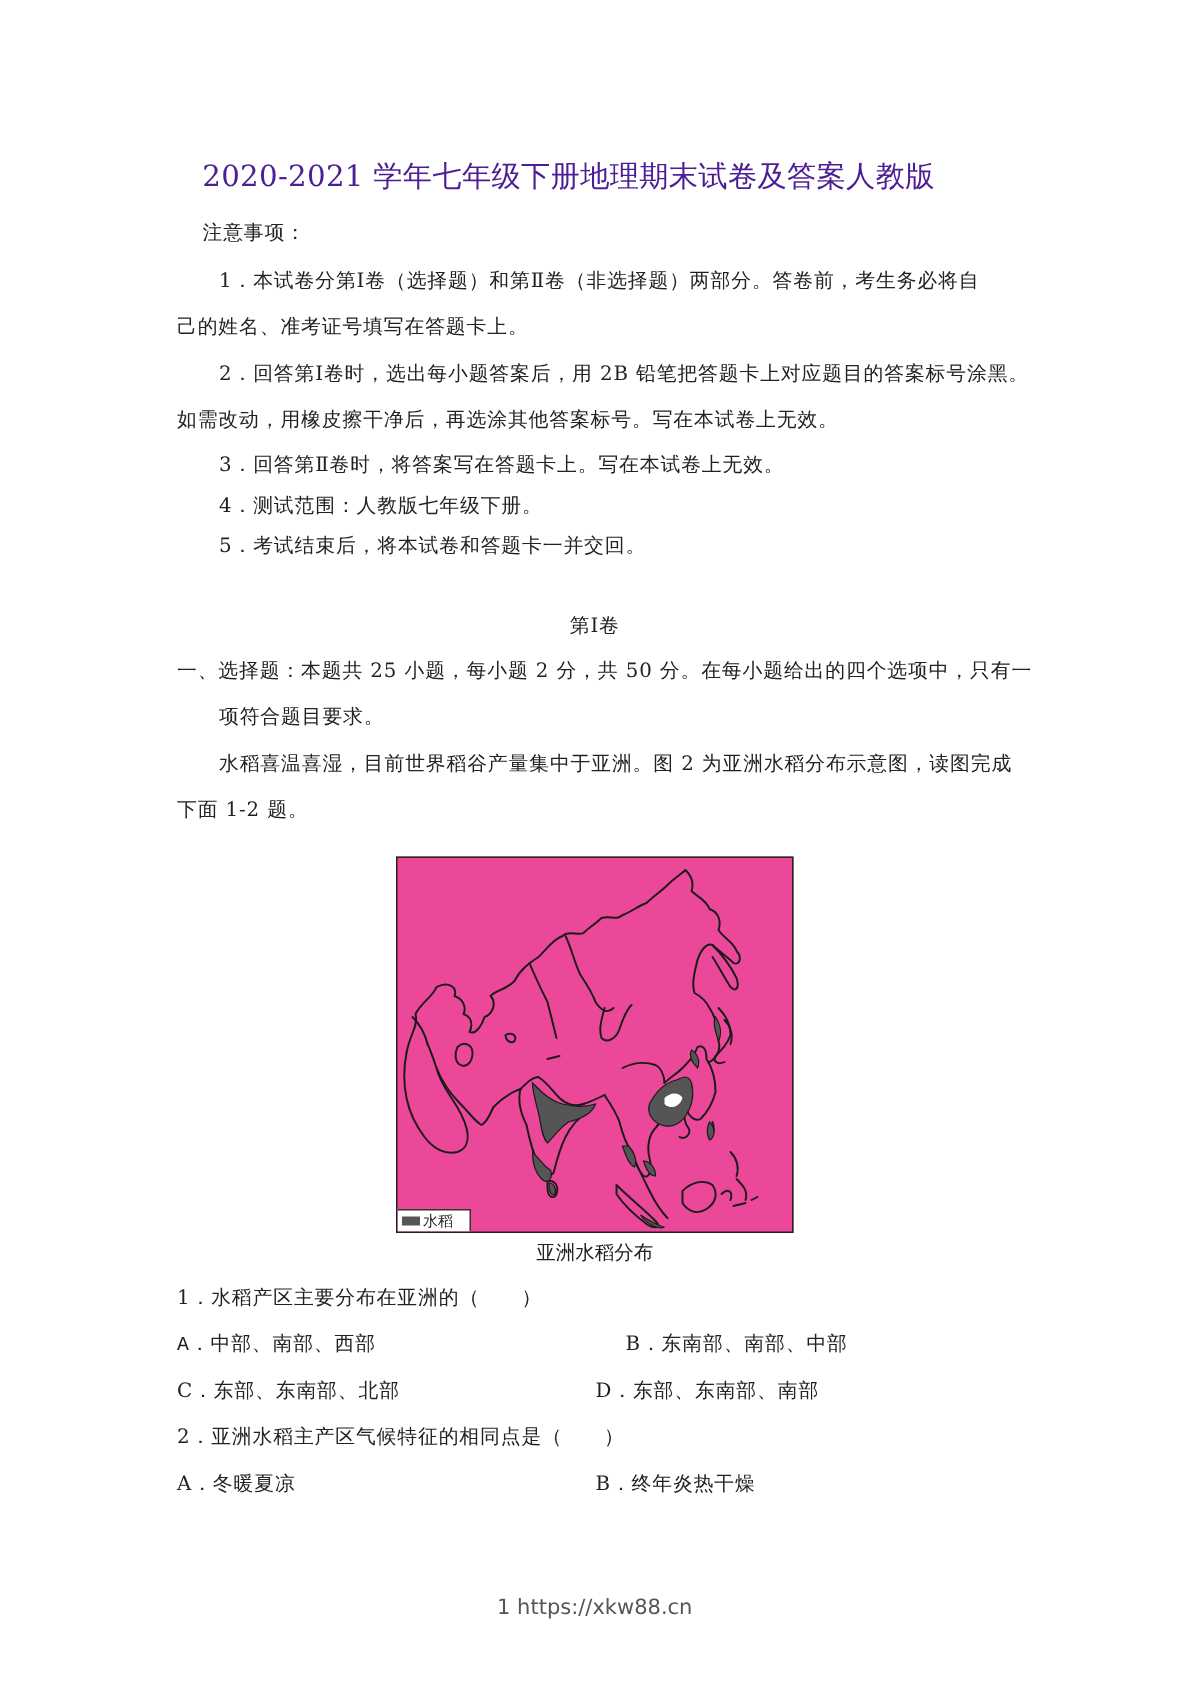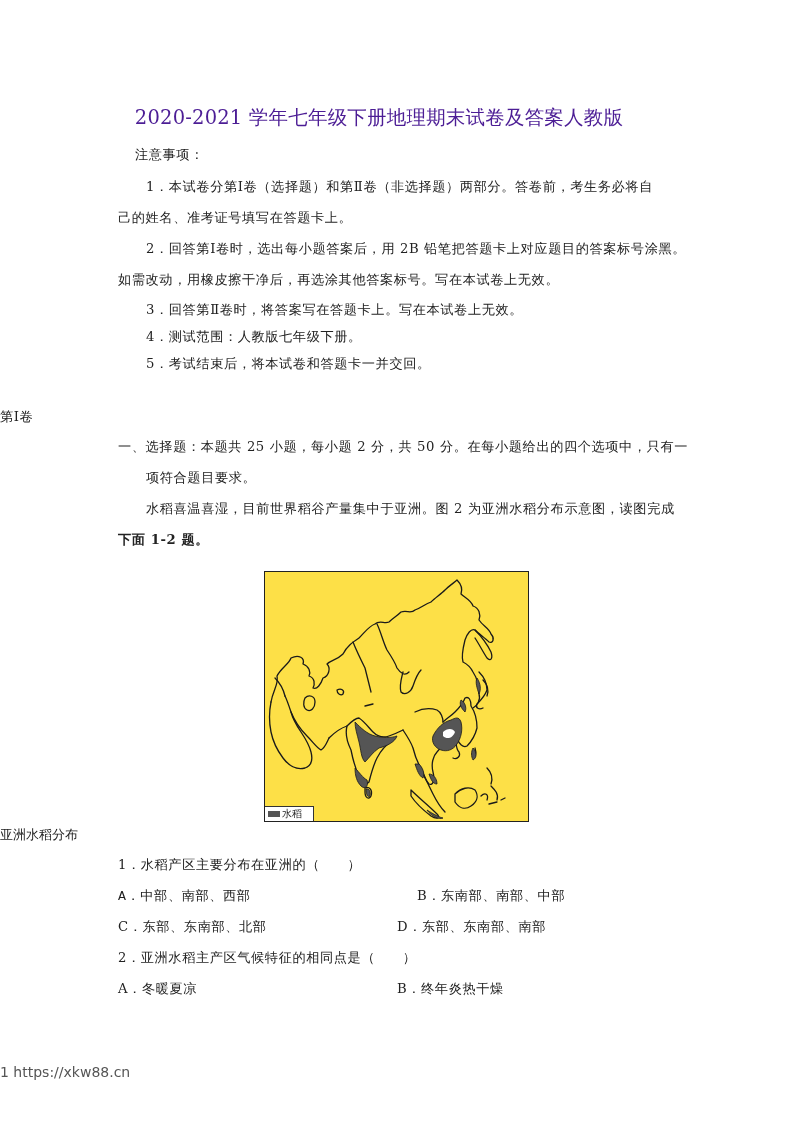--- a/index.html
+++ b/index.html
@@ -1,23 +1,23 @@
 <!DOCTYPE html>
 <html><head>
 <meta charset="utf-8">
 <style>
   html, body { margin: 0; padding: 0; background: #ffffff; }
   body { width: 793px; height: 1122px; position: relative; overflow: hidden;
          font-family: "DejaVu Serif", "Liberation Serif", serif; color: #1a1a1a; }
   .abs { position: absolute; white-space: nowrap; }
   .title { top: 104px; left: 0; width: 758px; text-align: center; font-size: 19.5px; letter-spacing: 0.2px; color: #4c1d95; }
   .p { font-size: 13.2px; letter-spacing: 0.6px; color: #222; }
-  .center { left: 0; width: 793px; }
+  .center { left: 0; width: 793px; text-align: center; }
   .map-wrap { position: absolute; left: 264px; top: 571px; width: 265px; height: 251px;
-              border: 1.5px solid #222; box-sizing: border-box; background: #fde047; overflow: hidden; }
+              border: 1.5px solid #222; box-sizing: border-box; background: #ec4899; overflow: hidden; }
   .map-wrap svg { position: absolute; left: 0; top: 0; }
   .legend { position: absolute; left: 0; bottom: 0; width: 49px; height: 15px; border: 1px solid #333;
             border-left: none; border-bottom: none; background: #fff; box-sizing: border-box;
             display: flex; align-items: center; padding-left: 3px; }
   .legend-swatch { width: 12px; height: 6px; background: #555; margin-right: 2px; }
   .legend-label { font-family: "DejaVu Sans", sans-serif; font-size: 10px; color: #222; }
   .caption { font-family: "DejaVu Sans", sans-serif; font-size: 13px; color: #222; top: 826px; }
   .footer { font-family: "DejaVu Sans", sans-serif; font-size: 14px; color: #555; top: 1064px; }
 </style>
 </head>
@@ -38,21 +38,21 @@
   <div class="abs p" style="top:301px; left:146px;">3．回答第Ⅱ卷时，将答案写在答题卡上。写在本试卷上无效。</div>
   <div class="abs p" style="top:328px; left:146px;">4．测试范围：人教版七年级下册。</div>
   <div class="abs p" style="top:355px; left:146px;">5．考试结束后，将本试卷和答题卡一并交回。</div>
 
   <div class="abs p center" style="top:408px;">第Ⅰ卷</div>
 
   <div class="abs p" style="top:438px; left:118px;">一、选择题：本题共 25 小题，每小题 2 分，共 50 分。在每小题给出的四个选项中，只有一</div>
   <div class="abs p" style="top:469px; left:146px;">项符合题目要求。</div>
 
   <div class="abs p" style="top:500px; left:146px;">水稻喜温喜湿，目前世界稻谷产量集中于亚洲。图 2 为亚洲水稻分布示意图，读图完成</div>
-  <div class="abs p" style="top:531px; left:118px;font-weight:bold;">下面 1-2 题。</div>
+  <div class="abs p" style="top:531px; left:118px;">下面 1-2 题。</div>
 
   <div class="map-wrap">
     <svg width="265" height="251" viewBox="0 0 265 251">
       <g fill="none" stroke="#1a1a1a" stroke-width="1.3" stroke-linejoin="round" stroke-linecap="round">
 
         <path d="M6,130 C8,118 14,112 12,104 C16,96 24,92 26,86 C34,82 40,86 38,92 C44,94 46,100 44,104 C50,106 50,112 48,116 C52,118 56,112 58,106 C64,104 66,96 62,92 C66,88 72,88 78,82 C82,74 88,70 94,66 C100,60 104,54 110,52 C114,48 120,52 124,50 C128,46 132,44 136,40 C142,38 146,42 150,38 C156,36 160,32 166,30 C170,26 176,22 180,18 C184,14 190,10 192,8 C196,12 198,16 196,22 C200,26 206,28 208,34 C214,36 216,42 214,48 C218,54 224,56 226,62 C230,66 228,72 224,70 C220,66 214,62 210,58 C206,56 202,62 200,68 C198,76 196,84 198,90 C202,92 206,96 208,100 C212,106 214,114 214,122 C216,128 212,134 208,136"></path>
 
         <path d="M210,58 C216,64 222,72 226,80 C228,86 226,90 222,86 C218,80 214,72 210,66"></path>
 
         <path d="M88,70 C92,80 96,88 100,96 C102,104 104,112 106,120"></path>

